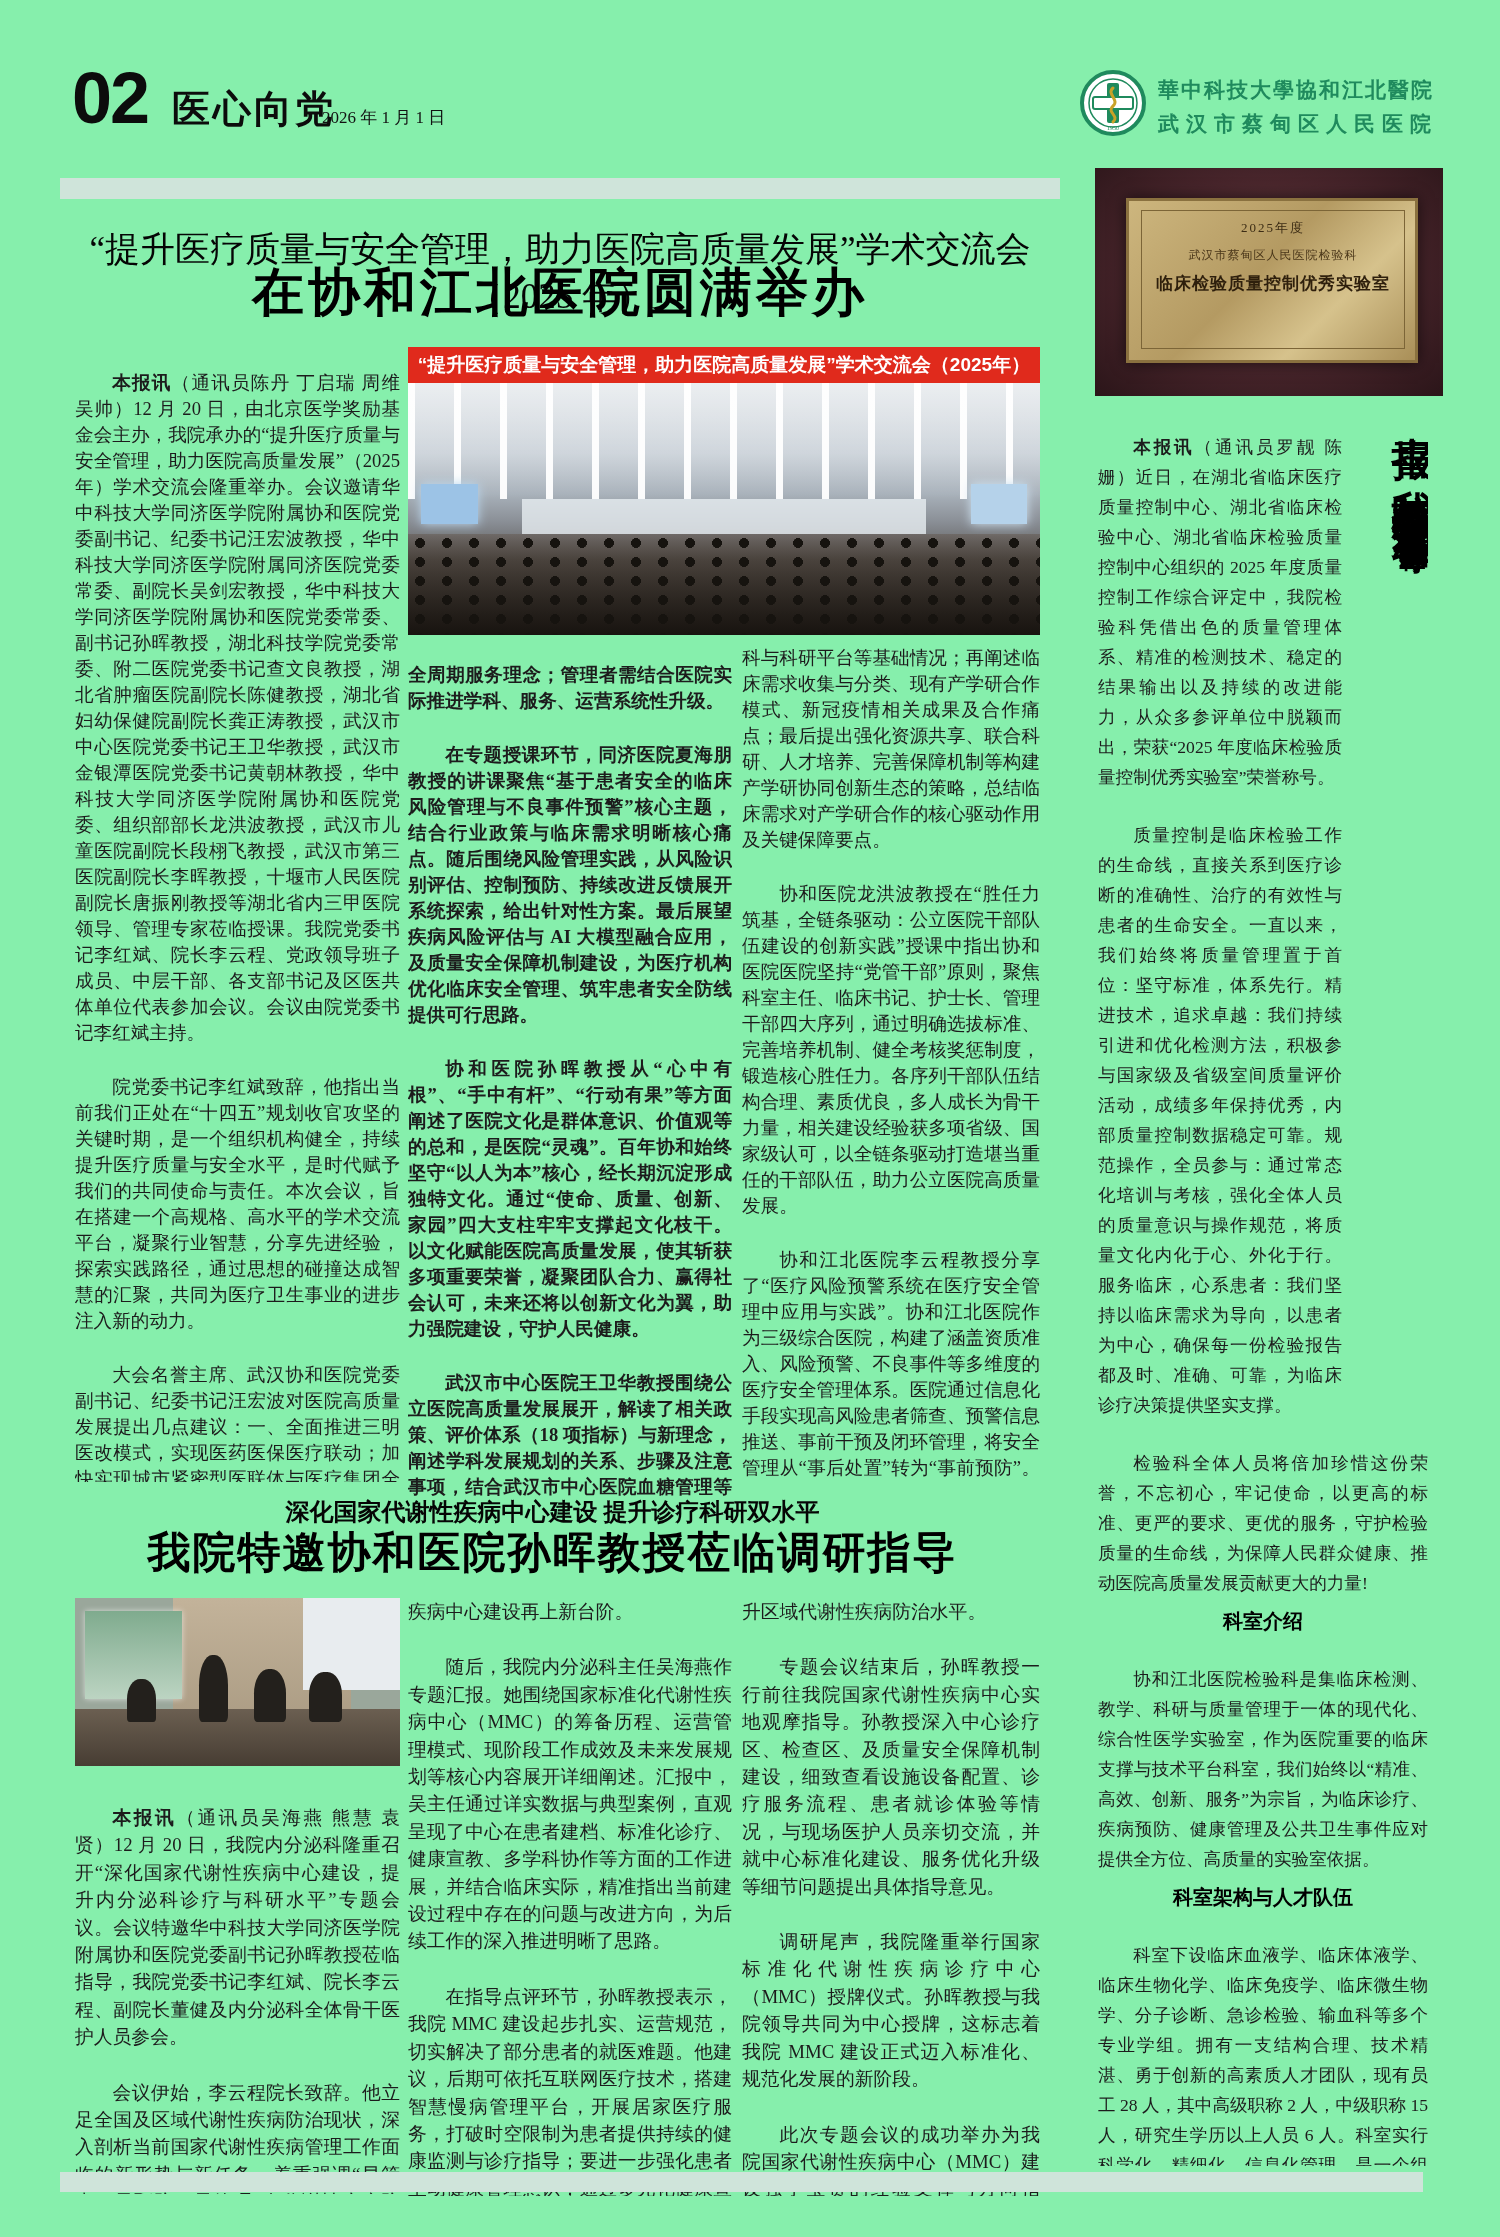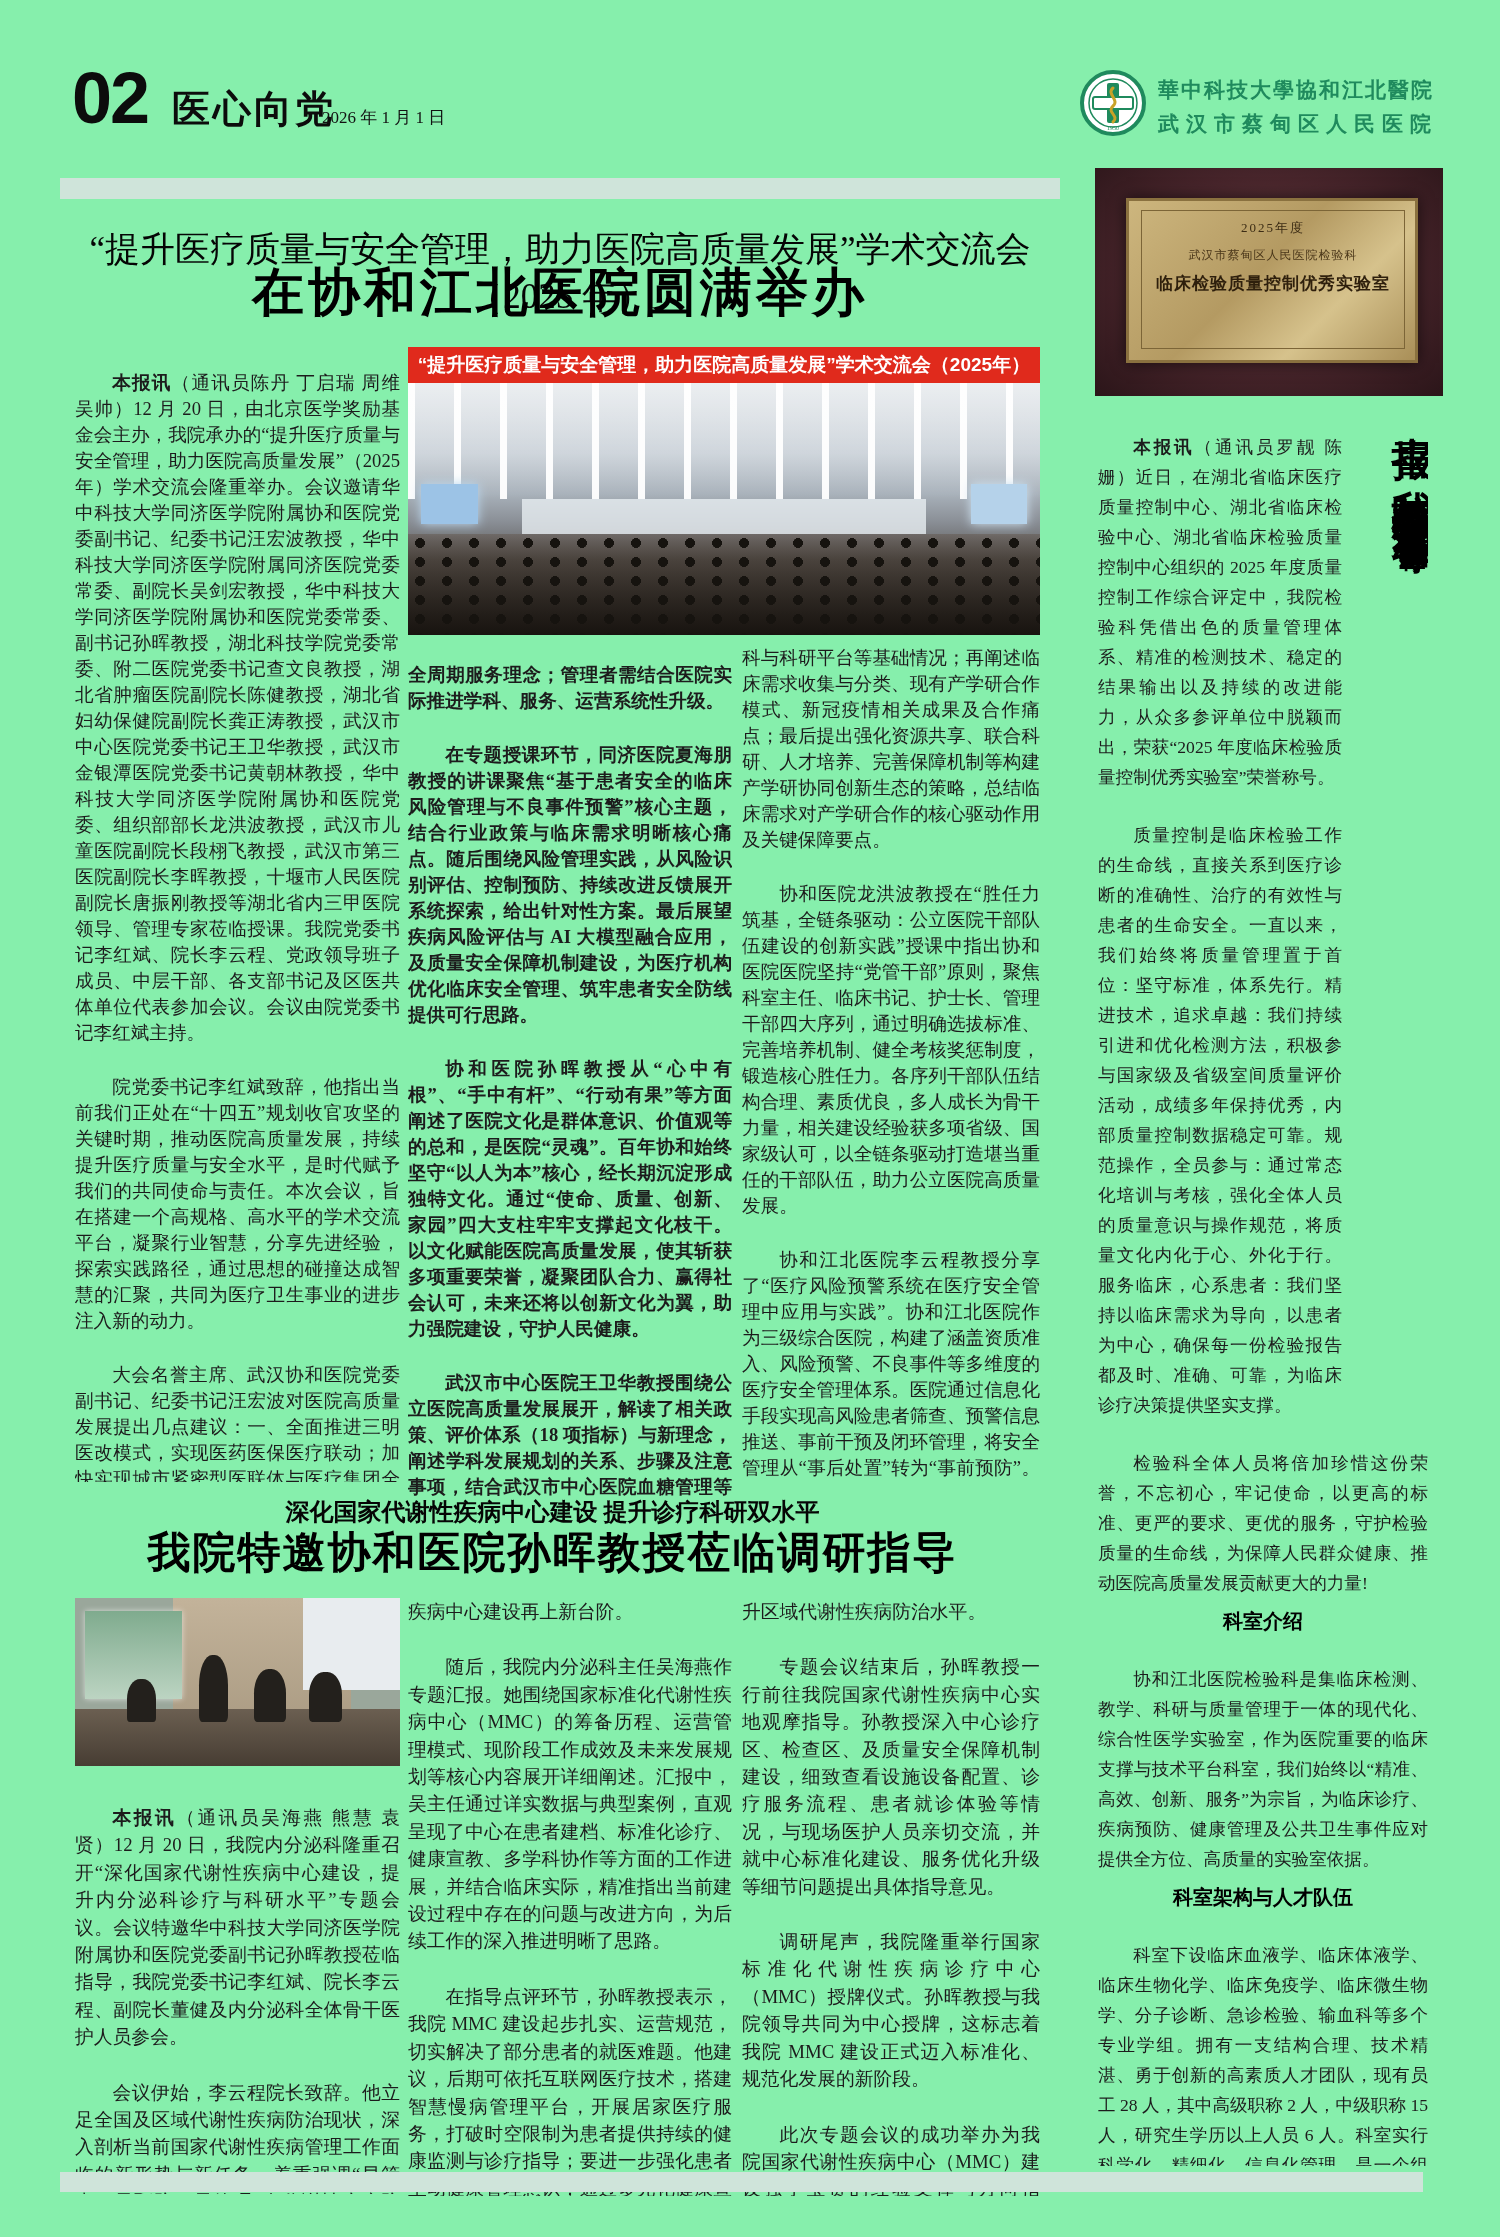--- a/index.html
+++ b/index.html
@@ -113,21 +113,21 @@
       <div class="p1-ceiling"></div>
       <div class="p1-stage"></div>
       <div class="p1-screen-left"></div>
       <div class="p1-screen-right"></div>
       <div class="p1-audience"></div>
     </div>
   </div>
 
   <div class="col a1c" style="left:75px;top:342px;width:325px;height:1140px;">
       <p class="para ind"><b class="b-lead">本报讯</b>（通讯员陈丹 丁启瑞 周维 吴帅）12 月 20 日，由北京医学奖励基金会主办，我院承办的“提升医疗质量与安全管理，助力医院高质量发展”（2025 年）学术交流会隆重举办。会议邀请华中科技大学同济医学院附属协和医院党委副书记、纪委书记汪宏波教授，华中科技大学同济医学院附属同济医院党委常委、副院长吴剑宏教授，华中科技大学同济医学院附属协和医院党委常委、副书记孙晖教授，湖北科技学院党委常委、附二医院党委书记查文良教授，湖北省肿瘤医院副院长陈健教授，湖北省妇幼保健院副院长龚正涛教授，武汉市中心医院党委书记王卫华教授，武汉市金银潭医院党委书记黄朝林教授，华中科技大学同济医学院附属协和医院党委、组织部部长龙洪波教授，武汉市儿童医院副院长段栩飞教授，武汉市第三医院副院长李晖教授，十堰市人民医院副院长唐振刚教授等湖北省内三甲医院领导、管理专家莅临授课。我院党委书记李红斌、院长李云程、党政领导班子成员、中层干部、各支部书记及区医共体单位代表参加会议。会议由院党委书记李红斌主持。</p>
-      <p class="para ind">院党委书记李红斌致辞，他指出当前我们正处在“十四五”规划收官攻坚的关键时期，推动医院高质量发展，持续提升医疗质量与安全水平，是时代赋予我们的共同使命与责任。本次会议，旨在搭建一个高规格、高水平的学术交流平台，凝聚行业智慧，分享先进经验，探索实践路径，通过思想的碰撞达成智慧的汇聚，共同为医疗卫生事业的进步注入新的动力。</p>
+      <p class="para ind">院党委书记李红斌致辞，他指出当前我们正处在“十四五”规划收官攻坚的关键时期，是一个组织机构健全，持续提升医疗质量与安全水平，是时代赋予我们的共同使命与责任。本次会议，旨在搭建一个高规格、高水平的学术交流平台，凝聚行业智慧，分享先进经验，探索实践路径，通过思想的碰撞达成智慧的汇聚，共同为医疗卫生事业的进步注入新的动力。</p>
       <p class="para ind">大会名誉主席、武汉协和医院党委副书记、纪委书记汪宏波对医院高质量发展提出几点建议：一、全面推进三明医改模式，实现医药医保医疗联动；加快实现城市紧密型医联体与医疗集团全覆盖；强化儿科、感染科等重点科室建设，突破编制限制引育人才。二、强调医院需摒弃“规模扩张”思维，转向质量效益型发展；把握区域医疗发展优势，主动适应健康中国战略要求。三、构建紧密型医共体与医疗集团，以医保支付激励落实分级诊疗；践行“防治康管”</p>
     </div>
   <div class="col a1c" style="left:408px;top:662px;width:324px;height:838px;font-weight:bold;">
       <p class="para">全周期服务理念；管理者需结合医院实际推进学科、服务、运营系统性升级。</p>
       <p class="para ind">在专题授课环节，同济医院夏海朋教授的讲课聚焦“基于患者安全的临床风险管理与不良事件预警”核心主题，结合行业政策与临床需求明晰核心痛点。随后围绕风险管理实践，从风险识别评估、控制预防、持续改进反馈展开系统探索，给出针对性方案。最后展望疾病风险评估与 AI 大模型融合应用，及质量安全保障机制建设，为医疗机构优化临床安全管理、筑牢患者安全防线提供可行思路。</p>
       <p class="para ind">协和医院孙晖教授从“心中有根”、“手中有杆”、“行动有果”等方面阐述了医院文化是群体意识、价值观等的总和，是医院“灵魂”。百年协和始终坚守“以人为本”核心，经长期沉淀形成独特文化。通过“使命、质量、创新、家园”四大支柱牢牢支撑起文化枝干。以文化赋能医院高质量发展，使其斩获多项重要荣誉，凝聚团队合力、赢得社会认可，未来还将以创新文化为翼，助力强院建设，守护人民健康。</p>
       <p class="para ind">武汉市中心医院王卫华教授围绕公立医院高质量发展展开，解读了相关政策、评价体系（18 项指标）与新理念，阐述学科发展规划的关系、步骤及注意事项，结合武汉市中心医院血糖管理等案例、蔡甸区人民医院等数据，分析运营问题与对策，还涉及 AI 赋能管理、县域医共体建设等内容，旨在为医院高质量发展提供指引。</p>
     </div>
   <div class="col a1c" style="left:742px;top:645px;width:298px;height:838px;">
       <p class="para">科与科研平台等基础情况；再阐述临床需求收集与分类、现有产学研合作模式、新冠疫情相关成果及合作痛点；最后提出强化资源共享、联合科研、人才培养、完善保障机制等构建产学研协同创新生态的策略，总结临床需求对产学研合作的核心驱动作用及关键保障要点。</p>

